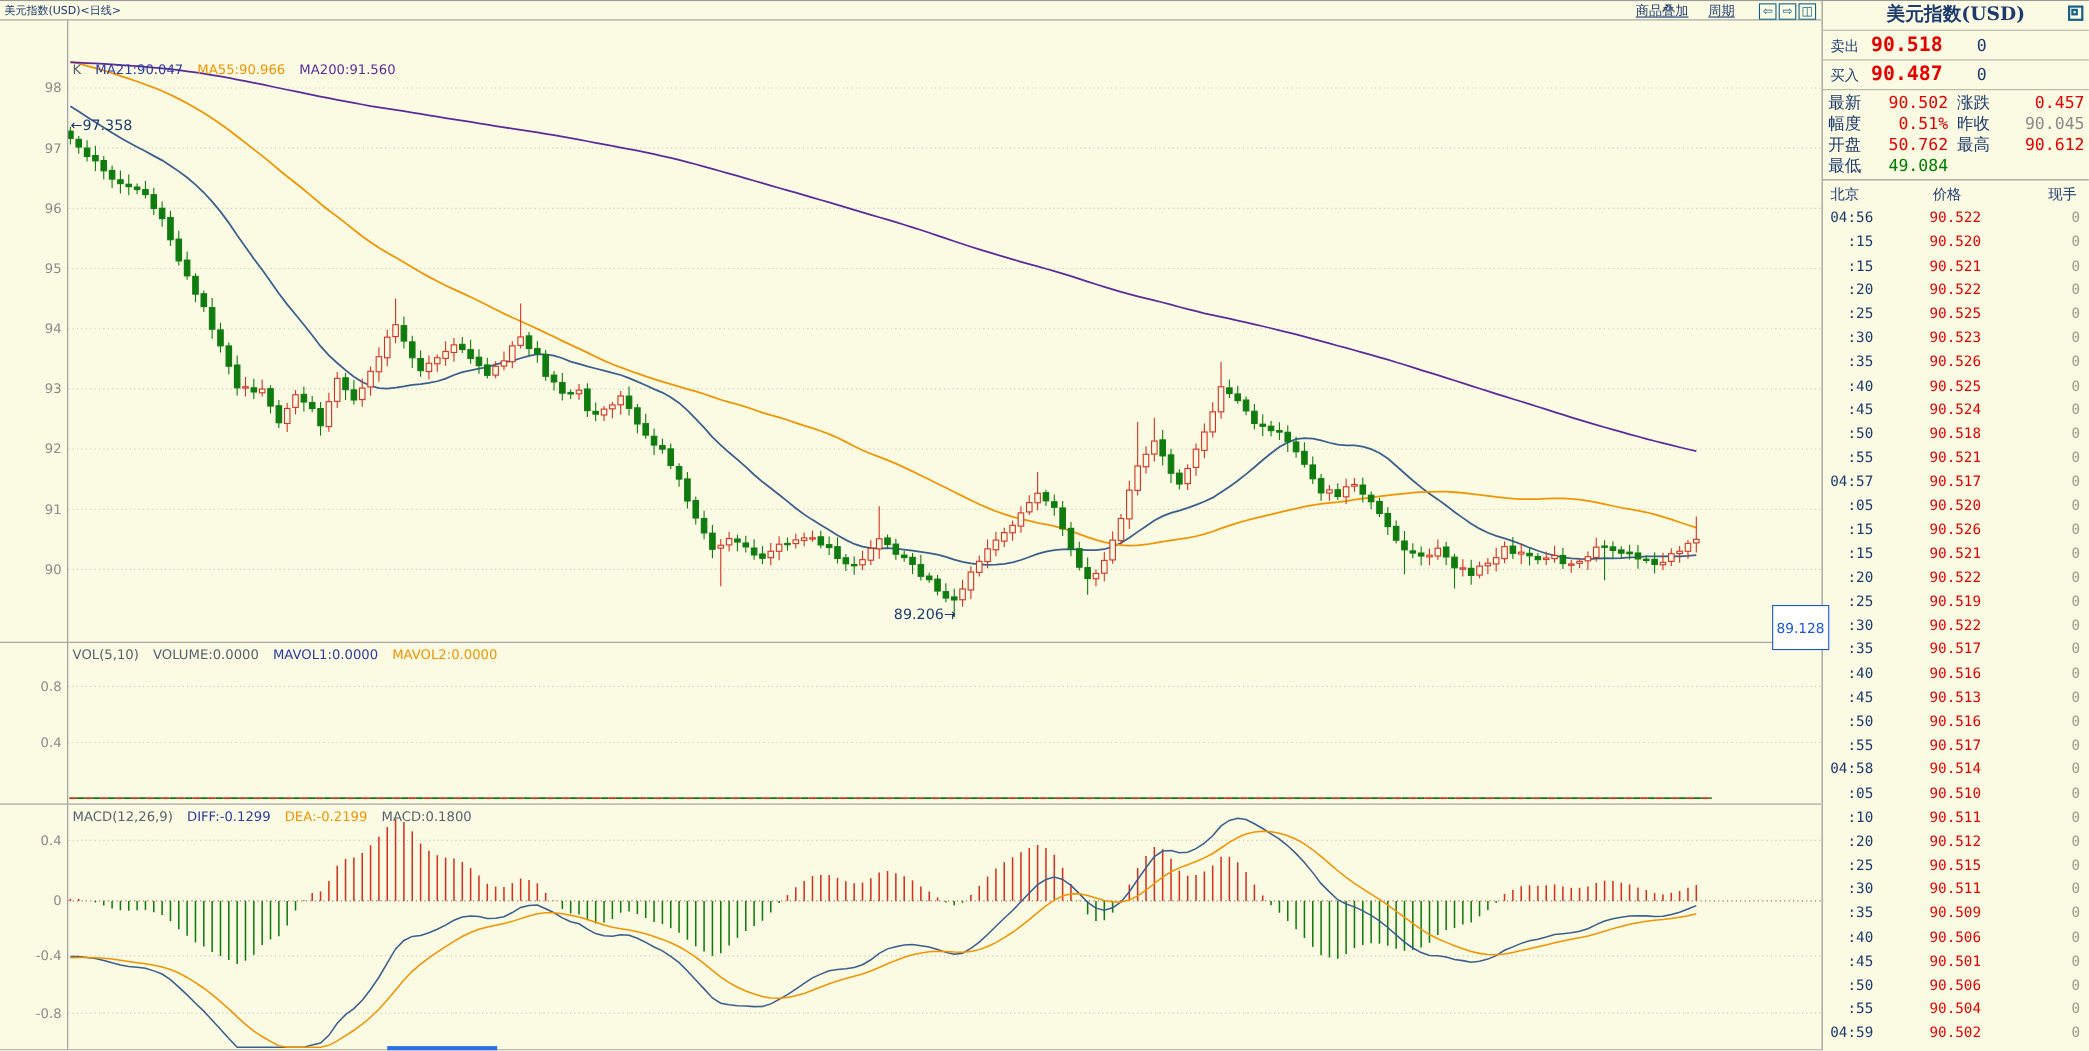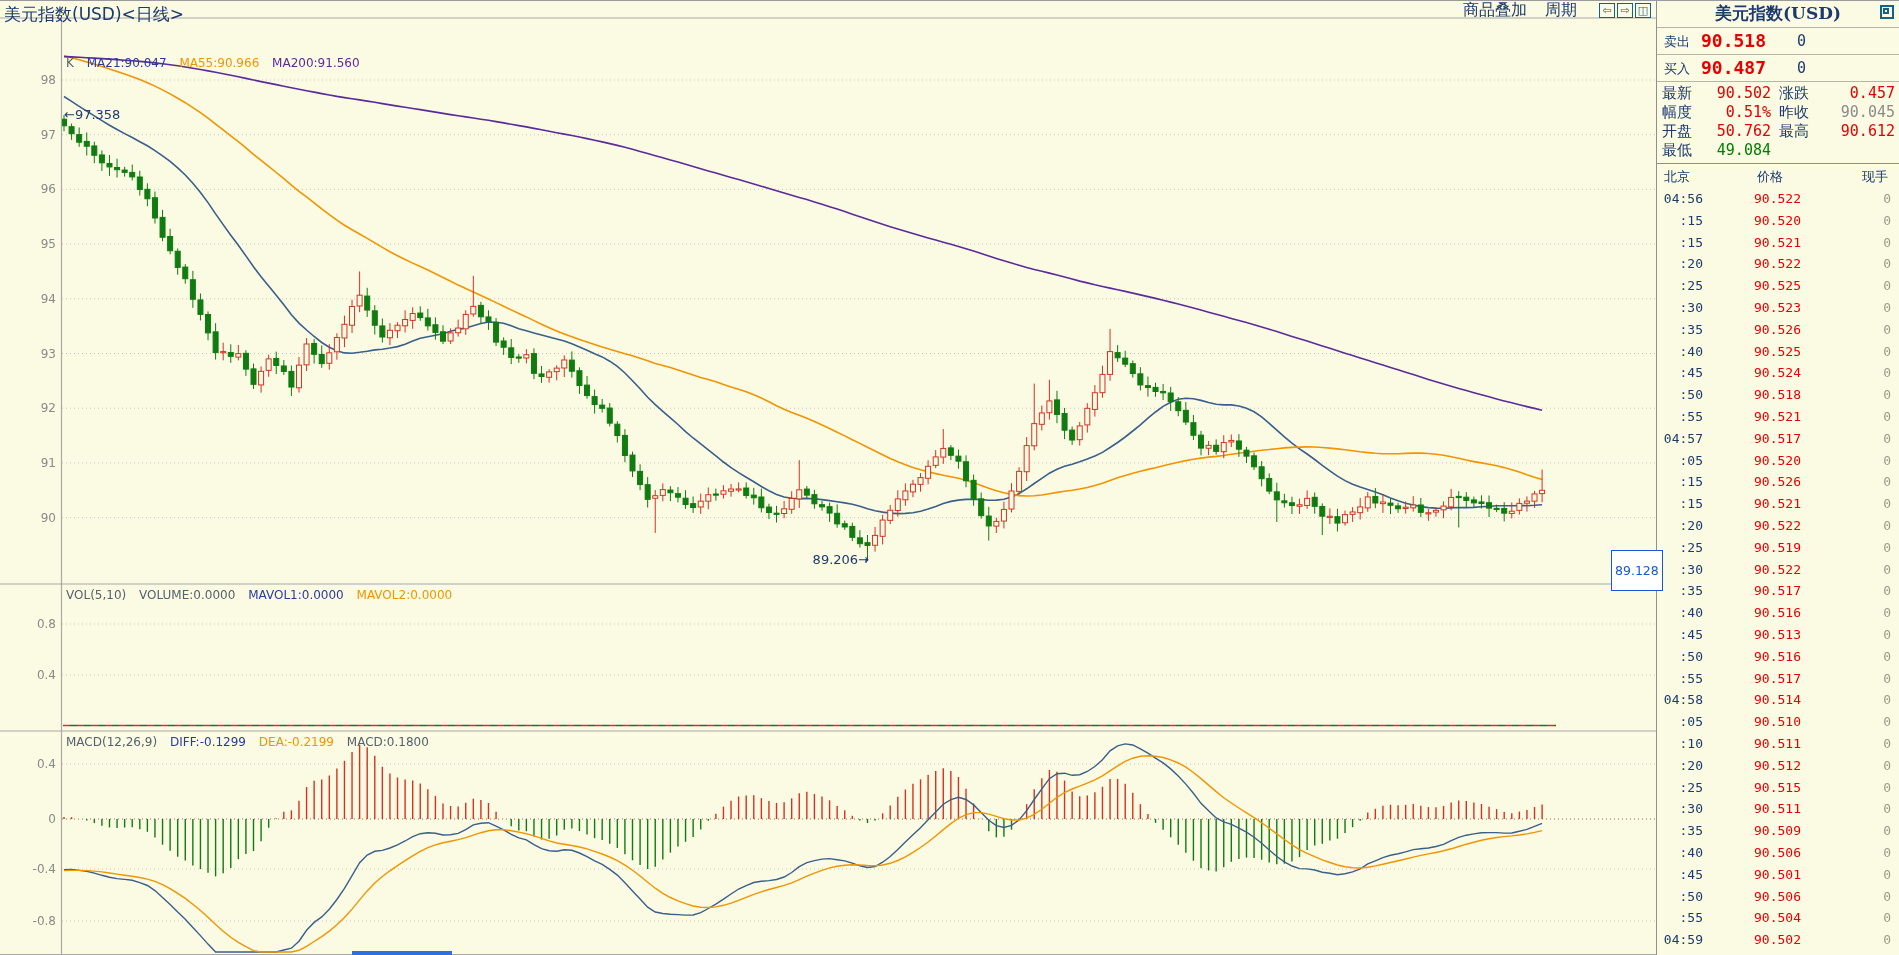--- a/index.html
+++ b/index.html
@@ -1,23 +1,23 @@
 <!DOCTYPE html>
 <html><head>
 <meta charset="utf-8">
 <style>
   html,body{margin:0;padding:0;width:1899px;height:955px;overflow:hidden;
     background:#fbfbe4;font-family:"DejaVu Sans",sans-serif;position:relative;}
   body{border-top:1px solid #9a9a9a;box-sizing:border-box;}
   .abs{position:absolute;}
   
   #chart-header{left:0;top:0;width:1656px;height:17px;}
-  #chart-title{left:4px;top:2px;font-size:17px;color:#1d3a6e;white-space:nowrap;}
+  #chart-title{left:4px;top:2px;font-size:10px;color:#1d3a6e;white-space:nowrap;}
   #toolbar{right:248px;top:1px;height:16px;display:flex;align-items:center;gap:18px;}
-  .tool-link{font-size:16px;color:#1d3a6e;cursor:pointer;white-space:nowrap;text-align:right;}
+  .tool-link{font-size:12px;color:#1d3a6e;text-decoration:underline;cursor:pointer;white-space:nowrap;text-align:right;}
   .icon-btn{width:16px;height:15px;border:1px solid #16608a;color:#16608a;font-size:11px;
     line-height:14px;text-align:center;cursor:pointer;background:#fbfbe4;box-sizing:border-box;}
   #toolbar .icon-group{display:flex;gap:2px;margin-left:4px;}
   
   .ind-row{font-size:12px;white-space:nowrap;z-index:5;}
   .ind-row span{margin-right:9px;}
   .c-gray{color:#55616d;} .c-navy{color:#2b3a9e;} .c-orange{color:#f29400;} .c-purple{color:#5b2a9b;}
   #main-ind{left:66px;top:19px;margin-top:36px;}
   #vol-ind{left:66px;top:587px;}
   #macd-ind{left:66px;top:734px;}

